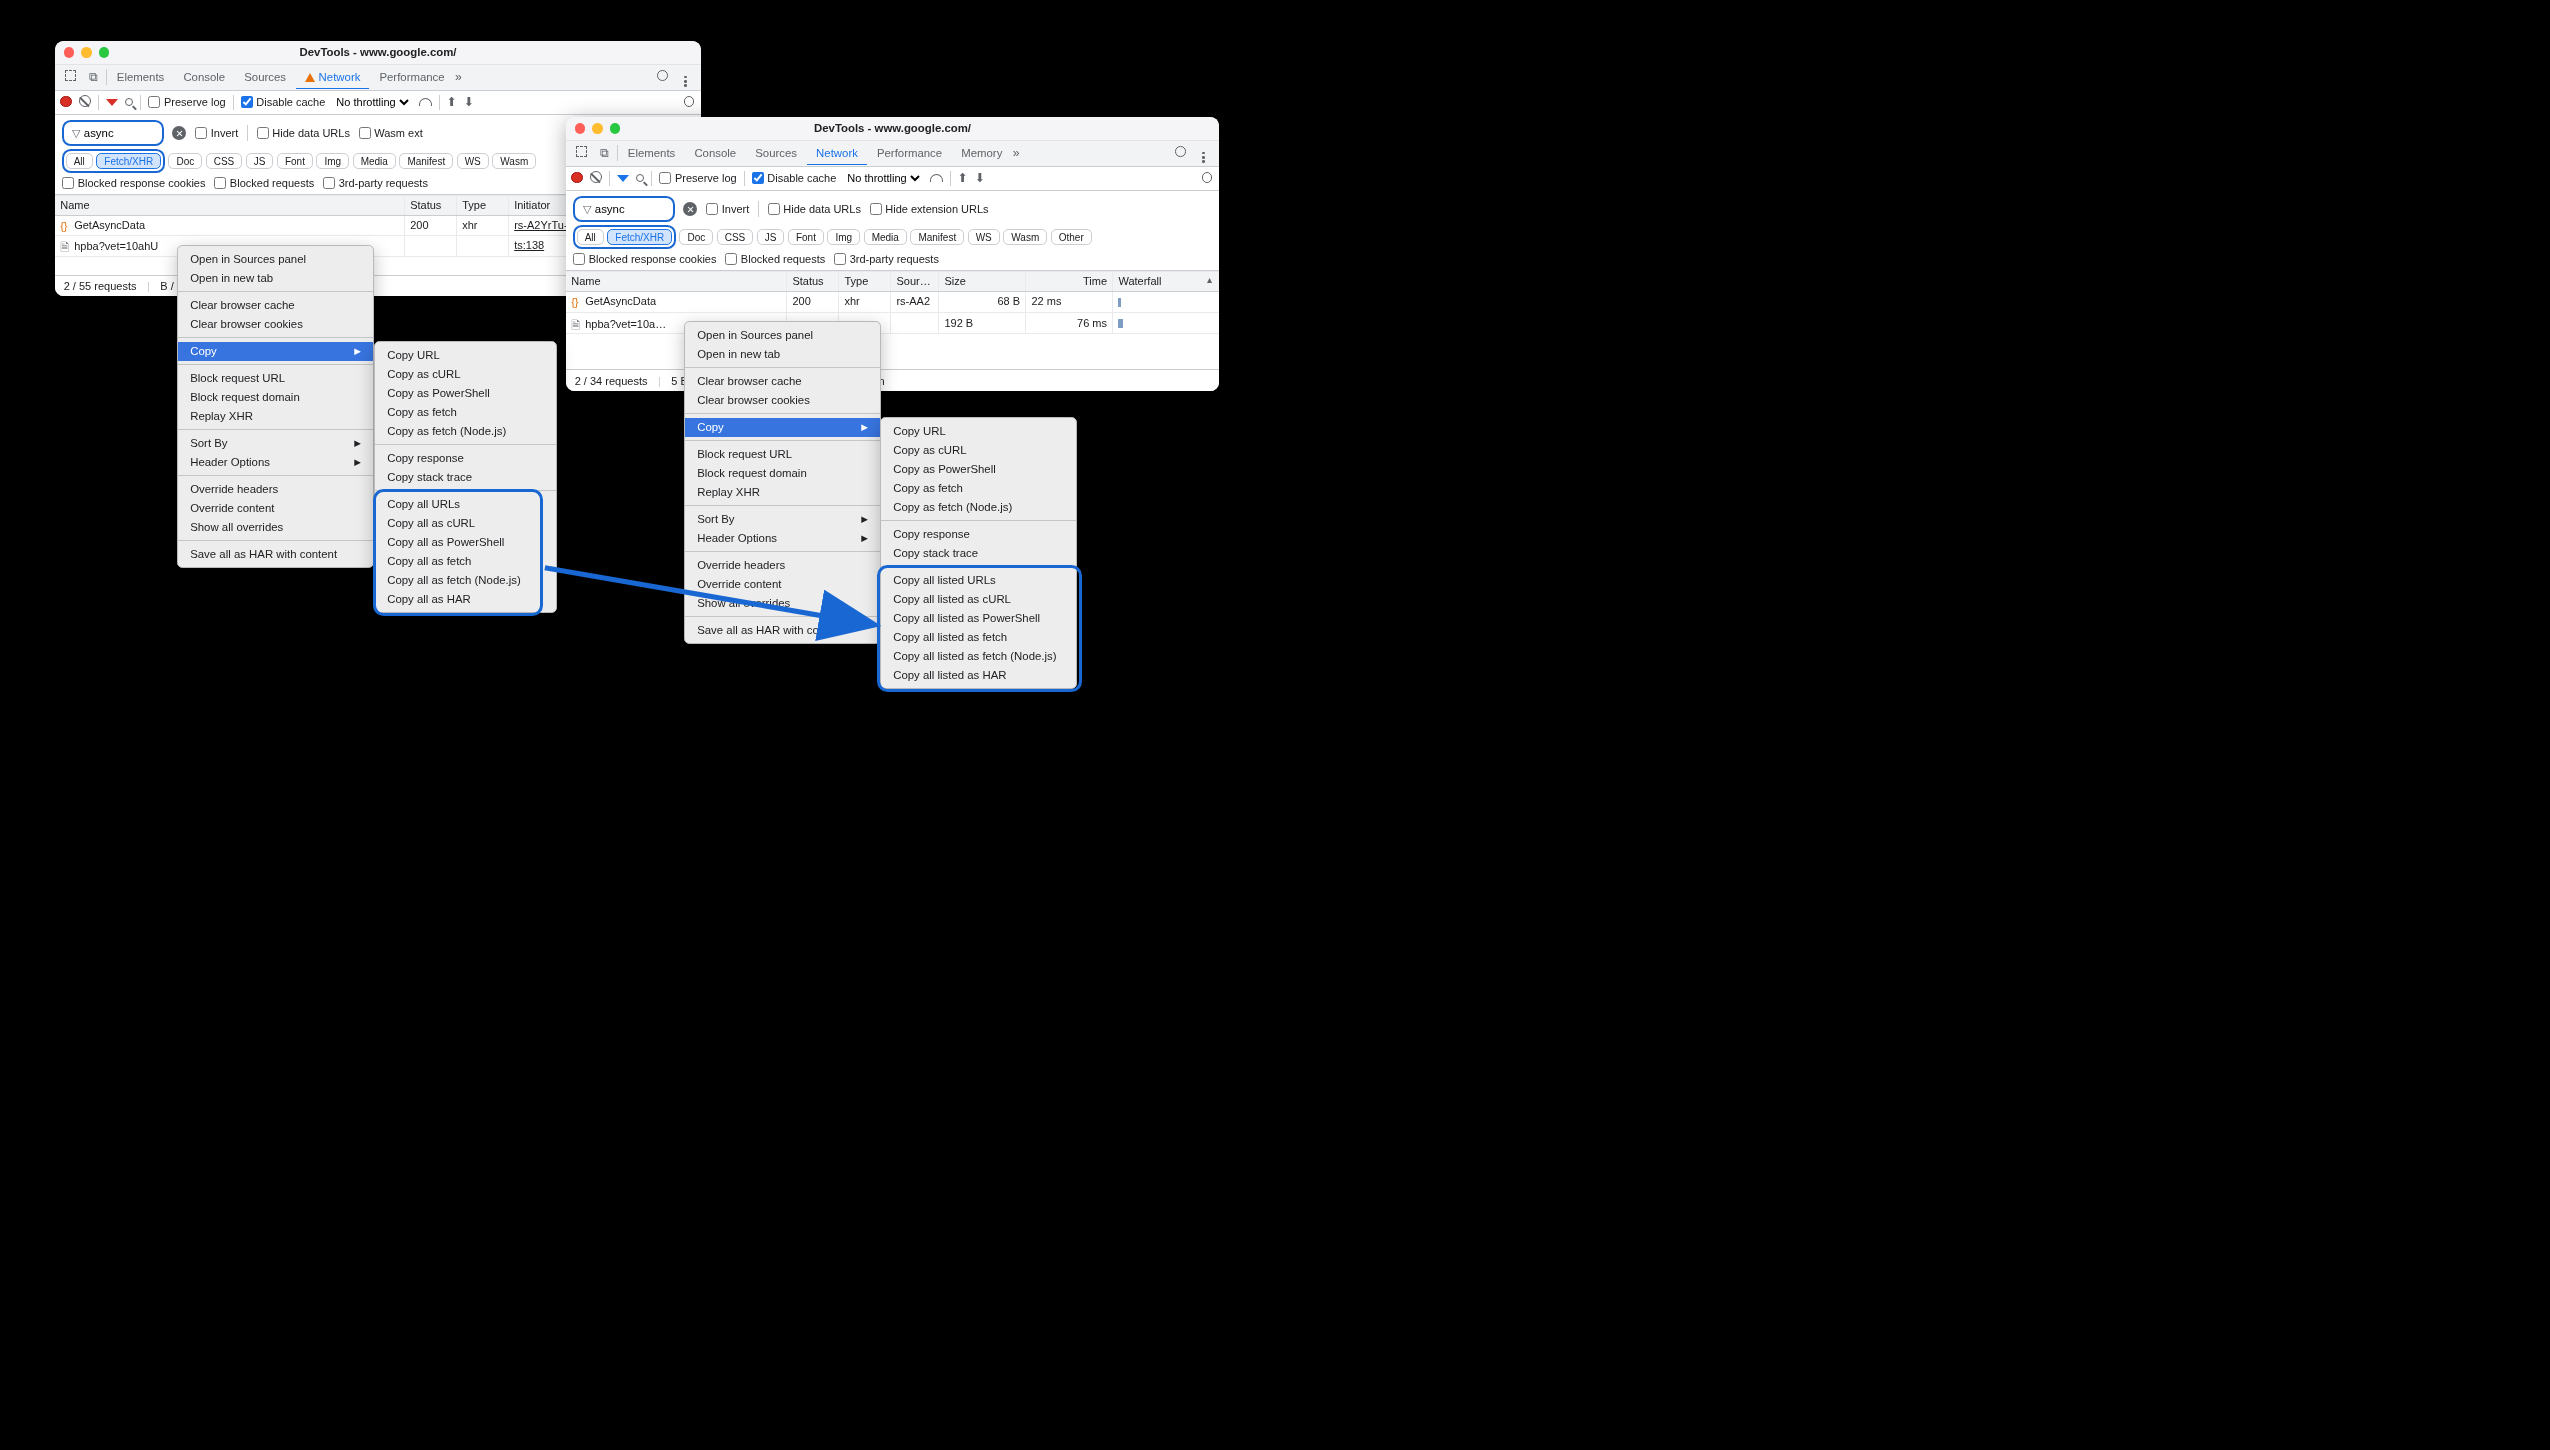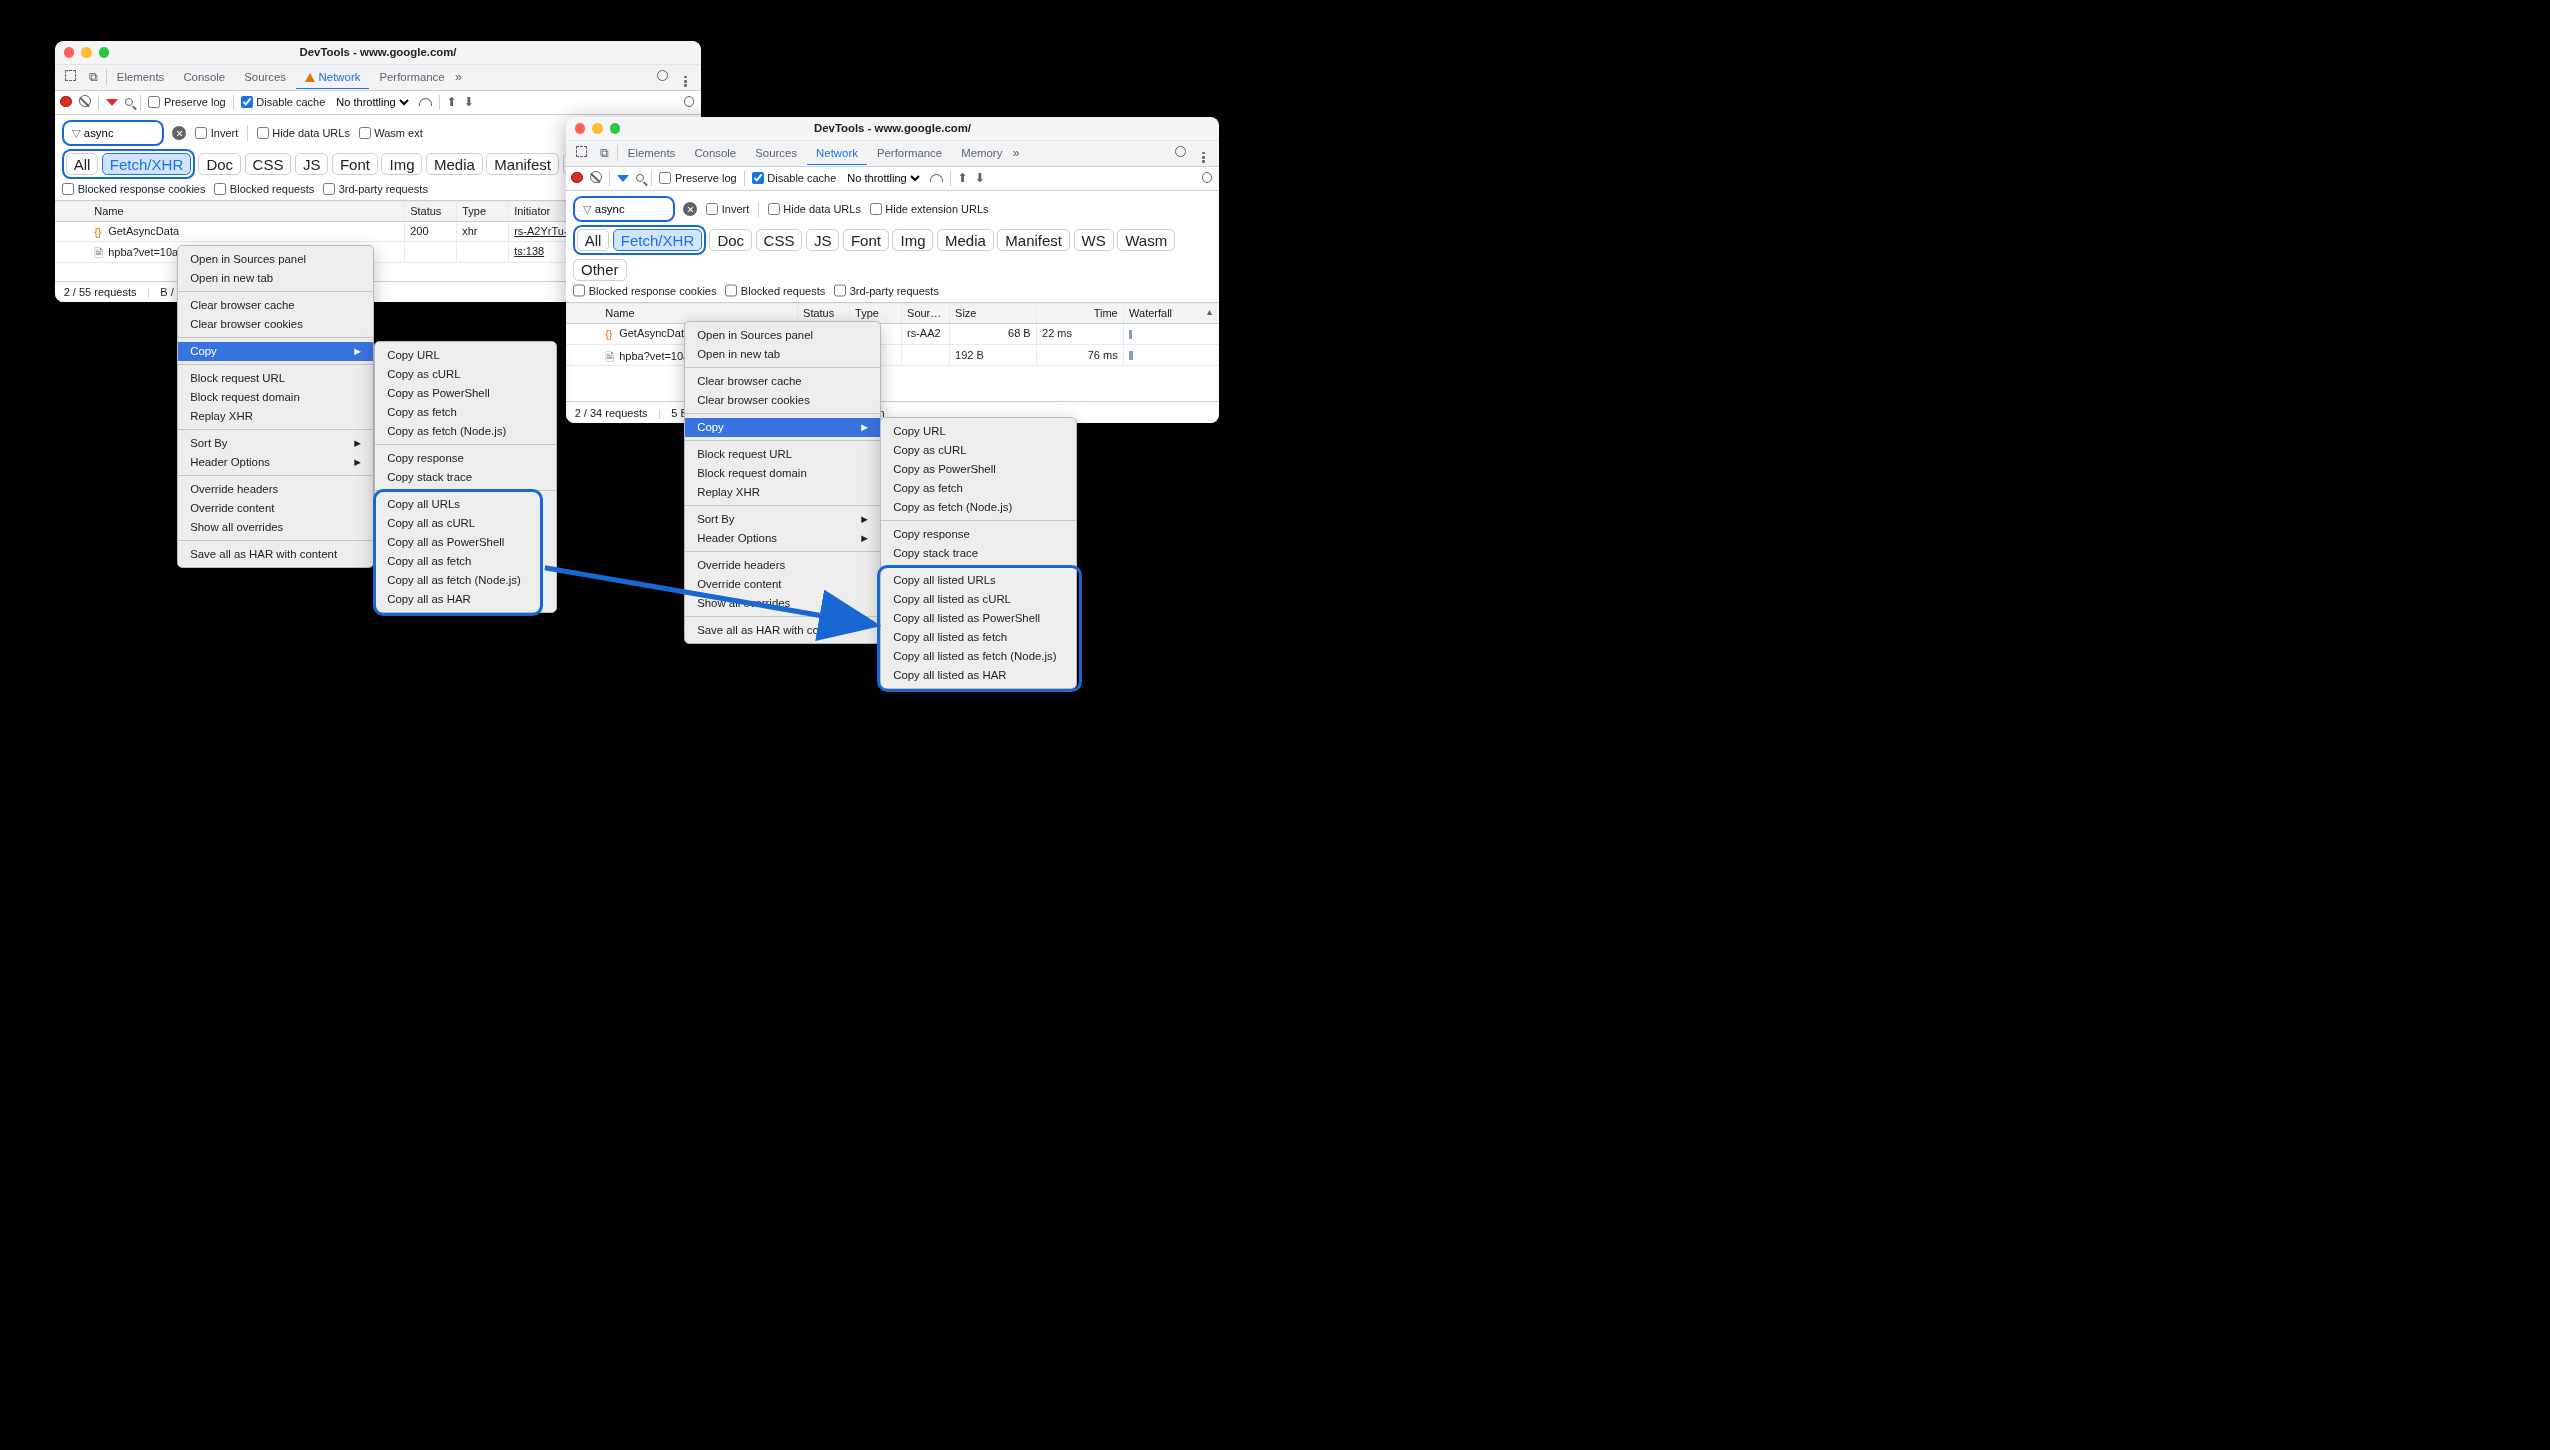--- a/index.html
+++ b/index.html
@@ -80,28 +80,28 @@
     padding: 3.5px 7px;
     border-bottom: 0.9px solid #cacdd1;
     background:#fff;
     font-size:11px;
   }
   .filterrow { display:flex;align-items:center;gap:8.7px;flex-wrap:wrap;padding:1.7px 0;}
   .filterbox { display:flex;align-items:center;gap:3.5px; border:0.9px solid transparent; border-radius:3.5px; padding:1.7px 5.2px;}
   .filterbox input { border:none;outline:none;font-size:11.4px;width:70px;background:transparent;}
   .clear-x { width:14px;height:14px;border-radius:50%;background:#5f6368;color:#fff;font-size:9.6px;display:flex;align-items:center;justify-content:center;cursor:pointer;}
   .chiprow{display:flex;gap:3.5px;flex-wrap:wrap;align-items:center;padding:1.7px 0;}
-  .chip{padding:1.7px 7px;border:0.9px solid #cacdd1;border-radius:5.2px;font-size:15px;cursor:pointer;background:#fff;}
+  .chip{padding:1.7px 7px;border:0.9px solid #cacdd1;border-radius:5.2px;font-size:10px;cursor:pointer;background:#fff;}
   .chip.sel{background:#d2e3fc;border-color:#1a73e8;color:#1a73e8;}
   .highlight-box{border:2.6px solid #1967d2;border-radius:8.7px;padding:1.7px;}
   .table-head,.row{display:flex;border-bottom:0.9px solid #e8eaed;font-size:11px;}
   .table-head{background:#f1f3f4;color:#202124;border-top:0.9px solid #e8eaed;border-bottom:0.9px solid #cacdd1;}
   .cell{padding:3.5px 5.2px;overflow:hidden;white-space:nowrap;text-overflow:ellipsis;border-right:0.9px solid #e8eaed;}
   .cell:last-child{border-right:none;}
-  .c-name{flex:2.2;min-width:0;margin-left:34px;}
+  .c-name{flex:2.2;min-width:0;}
   .c-status{width:52px;}
   .c-type{width:52px;}
   .c-init{width:105px;}
   .c-size{width:61px;text-align:right;}
   .c-wf{flex:1;}
   .link{text-decoration:underline;color:#202124;}
   .statusbar{display:flex;gap:10.5px;padding:4.4px 8.7px;font-size:11px;border-top:0.9px solid #cacdd1;background:#fff;border-bottom-left-radius:8.7px;border-bottom-right-radius:8.7px;}
   .statusbar span.sep{color:#cacdd1;}
   
   .ctx {

